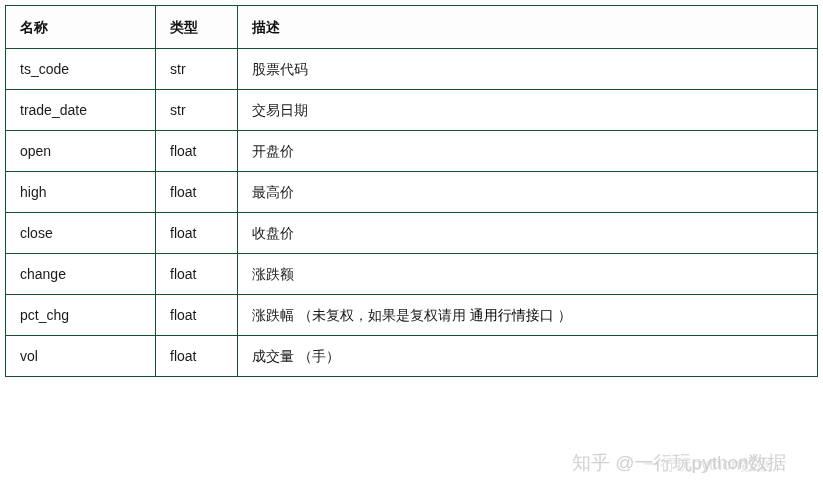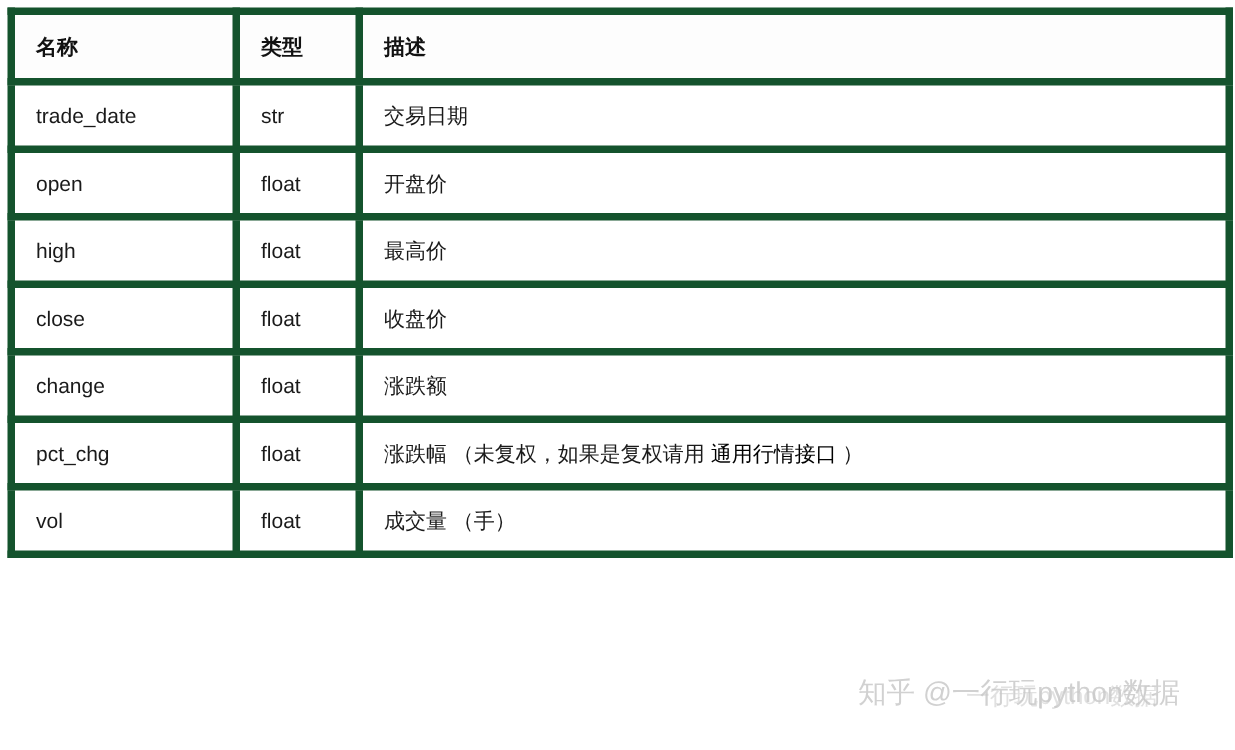--- a/index.html
+++ b/index.html
@@ -36,21 +36,21 @@
     table-layout: fixed;
     background: #ffffff;
   }
 
   table.field-table col.col-name  { width: 150px; }
   table.field-table col.col-type  { width: 82px; }
   table.field-table col.col-desc  { width: 580px; }
 
   table.field-table th,
   table.field-table td {
-    border: 5px solid #14532d;
+    border: 1px solid #14532d;
     padding: 0 14px;
     height: 40px;
     vertical-align: middle;
     text-align: left;
     font-size: 14px;
     line-height: 20px;
     color: #1a1a1a;
     background: #ffffff;
     white-space: nowrap;
     overflow: hidden;
@@ -123,20 +123,25 @@
       </colgroup>
       <thead>
         <tr>
           <th>名称</th>
           <th>类型</th>
           <th>描述</th>
         </tr>
       </thead>
       <tbody id="table-body">
           <tr>
+            <td class="cell-name">ts_code</td>
+            <td class="cell-type">str</td>
+            <td class="cell-desc"><span>股票代码</span></td>
+          </tr>
+          <tr>
             <td class="cell-name">trade_date</td>
             <td class="cell-type">str</td>
             <td class="cell-desc"><span>交易日期</span></td>
           </tr>
           <tr>
             <td class="cell-name">open</td>
             <td class="cell-type">float</td>
             <td class="cell-desc"><span>开盘价</span></td>
           </tr>
           <tr>

